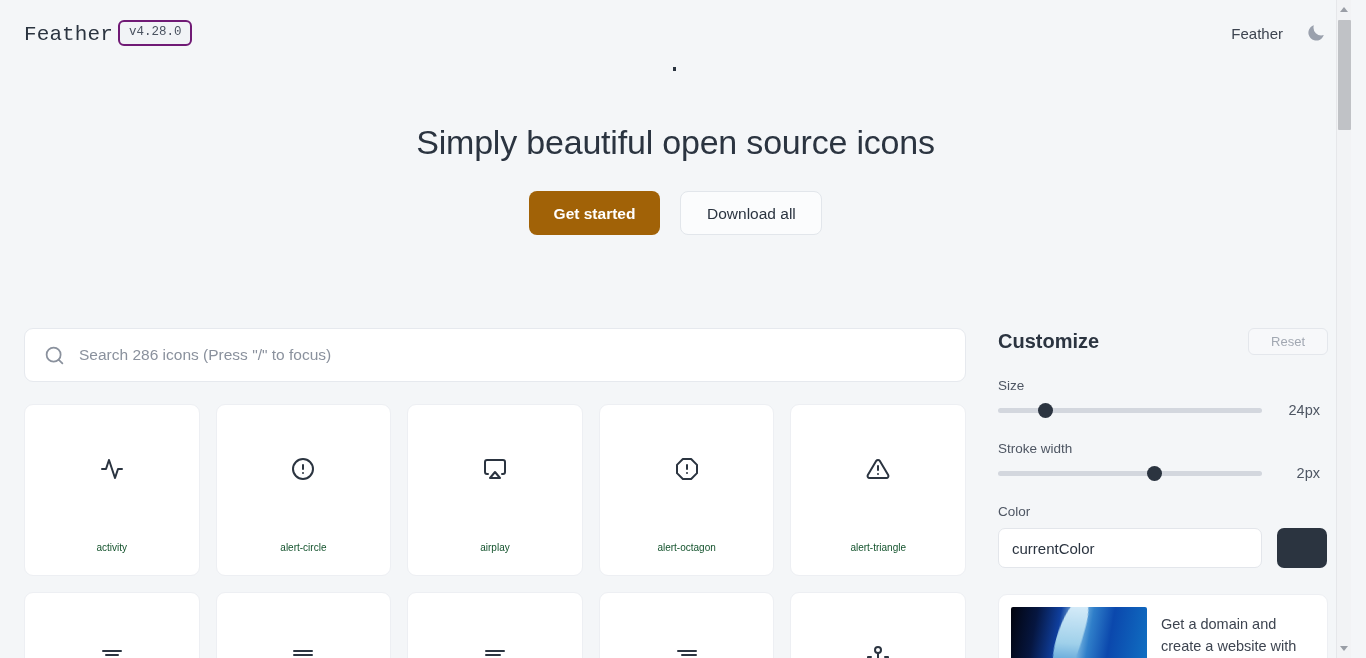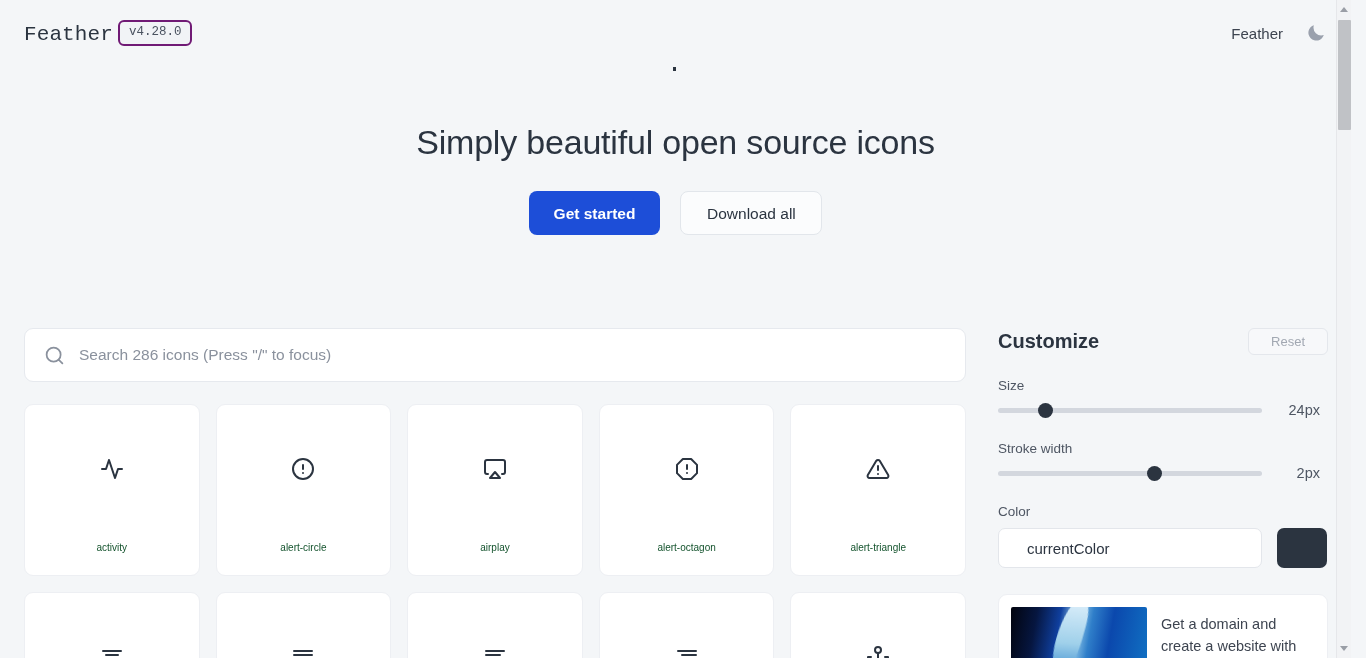--- a/index.html
+++ b/index.html
@@ -82,21 +82,21 @@
     font-family: "Liberation Sans", sans-serif;
     font-size: 15.5px;
     border-radius: 8px;
     padding: 0 24px;
     height: 44px;
     line-height: 44px;
     cursor: pointer;
     border: 1px solid transparent;
   }
   .btn-primary {
-    background: #1d4ed8;
+    background: #a16207;
     color: #ffffff;
     font-weight: 700;
     min-width: 130px;
   }
   .btn-secondary {
     background: #fbfcfd;
     color: #2b3440;
     border: 1px solid #e2e6eb;
     font-weight: 400;
     min-width: 142px;
@@ -222,21 +222,21 @@
     text-align: right;
   }
   .color-row {
     display: flex; align-items: center; gap: 15px;
   }
   .color-input {
     width: 264px; height: 40px;
     border: 1px solid #e3e6eb;
     border-radius: 7px;
     background: #ffffff;
-    padding: 0 28px;
+    padding: 0 13px;
     font-family: "Liberation Sans", sans-serif;
     font-size: 15px;
     color: #2b3440;
     outline: none;
   }
   .color-swatch {
     width: 50px; height: 40px;
     border-radius: 7px;
     background: #2b3440;
     cursor: pointer;

